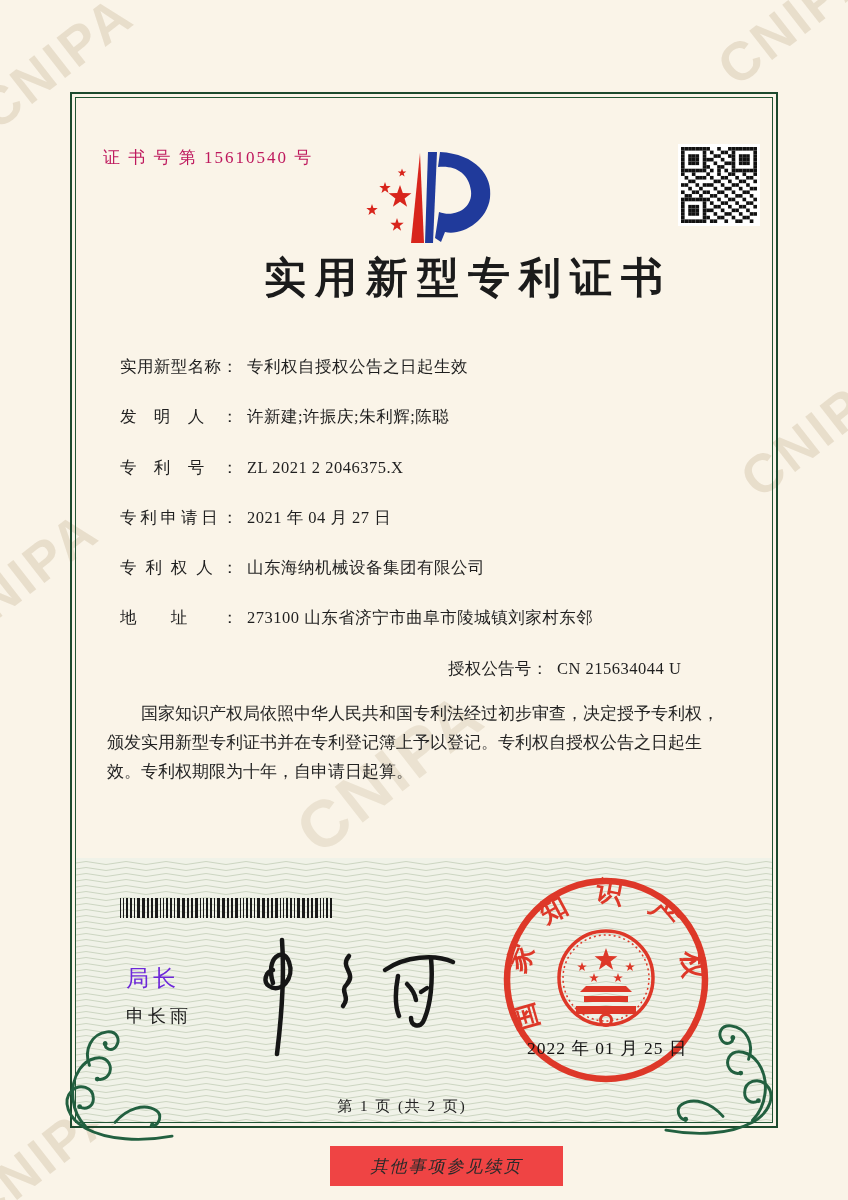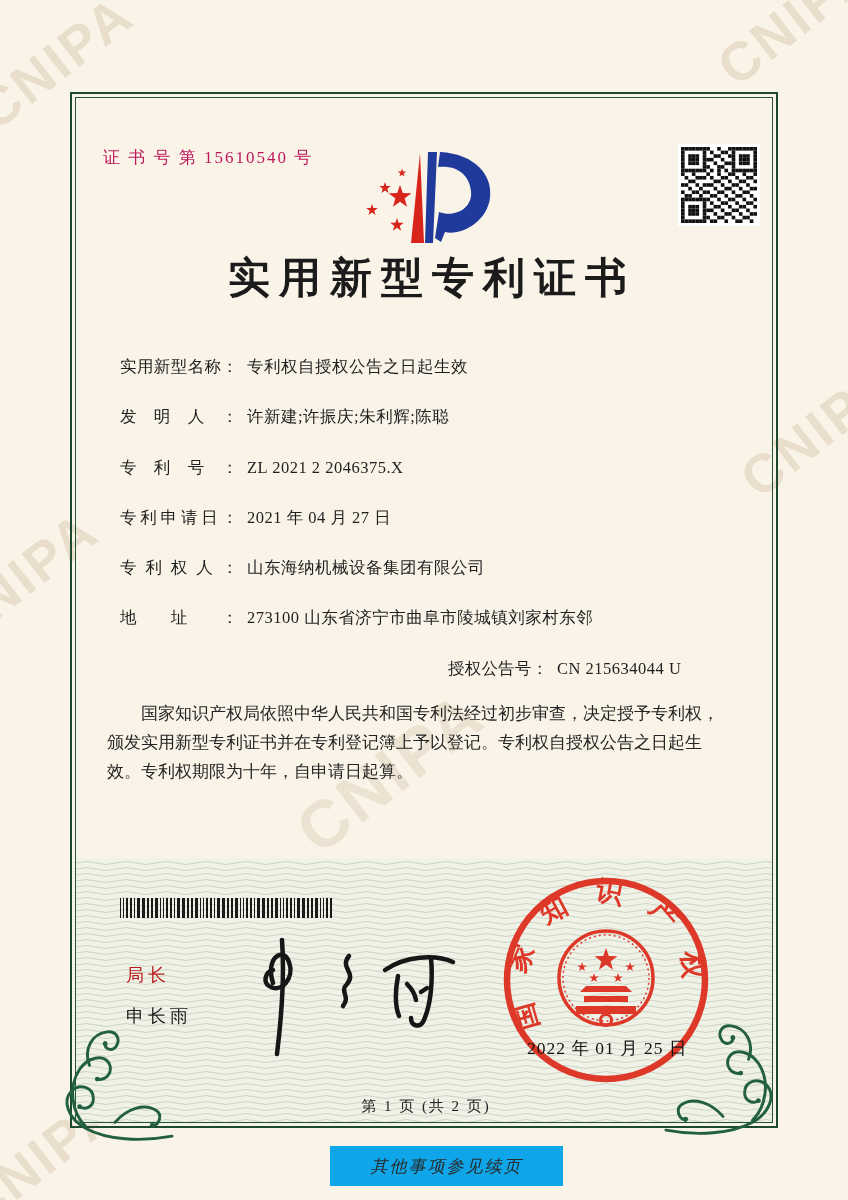--- a/index.html
+++ b/index.html
@@ -18,46 +18,46 @@
       border:1.5px solid #215534;box-sizing:border-box;z-index:5;pointer-events:none;}
 
   .cert-no{position:absolute;left:103px;top:146px;font-size:17px;color:#be185d;
       letter-spacing:2px;z-index:7;}
 
   .logo{position:absolute;left:350px;top:138px;width:155px;height:115px;z-index:7;}
   .qr-pad{position:absolute;left:678px;top:144px;width:82px;height:82px;background:#fff;z-index:7;}
   .qr-pad svg{position:absolute;left:3px;top:3px;}
 
   .title{position:absolute;left:70px;top:250px;width:724px;text-align:center;
-      font-size:42px;font-weight:600;letter-spacing:9px;color:#1b1b1b;z-index:7;}
+      font-size:42px;font-weight:600;letter-spacing:9px;color:#1b1b1b;z-index:7;padding-left:36px;}
 
   .field-row{position:absolute;left:120px;font-size:16.5px;color:#1f1f1f;z-index:7;white-space:nowrap;}
   .field-label{display:inline-block;width:118px;text-align:justify;text-align-last:justify;}
   .field-value{padding-left:9px;letter-spacing:0.5px;}
 
   .paras{position:absolute;left:107px;top:699px;width:616px;z-index:7;
       font-size:17px;line-height:29px;color:#242424;}
   .paras p{margin:0;text-indent:2em;}
 
   .band{position:absolute;left:76px;top:858px;width:696px;height:266px;background:#f0f2e8;z-index:1;}
 
   .barcode{position:absolute;left:120px;top:898px;z-index:7;}
 
-  .signer-title{position:absolute;left:126px;top:963px;font-size:18px;letter-spacing:4px;color:#b91c1c;z-index:7;}
+  .signer-title{position:absolute;left:126px;top:963px;font-size:23px;letter-spacing:4px;color:#6d28d9;z-index:7;}
   .signer-name{position:absolute;left:126px;top:1004px;font-size:18px;letter-spacing:4px;color:#1c1c1c;z-index:7;}
   .autograph{position:absolute;left:235px;top:928px;z-index:7;}
 
   .seal{position:absolute;left:500px;top:874px;width:212px;height:212px;z-index:7;opacity:.93;}
   .seal-date{position:absolute;left:527px;top:1036px;font-size:17.5px;letter-spacing:1px;
       color:#131313;z-index:8;white-space:nowrap;}
 
   .page-num{position:absolute;left:70px;top:1097px;width:664px;text-align:center;
-      font-size:15px;letter-spacing:2px;color:#222;z-index:7;margin-left:24px;}
-
-  .cont-note{position:absolute;left:330px;top:1146px;width:233px;height:40px;background:#0ea5e9;
+      font-size:15px;letter-spacing:2px;color:#222;z-index:7;}
+
+  .cont-note{position:absolute;left:330px;top:1146px;width:233px;height:40px;background:#ef4444;
       display:flex;align-items:center;justify-content:center;font-size:17px;font-style:italic;
       color:#2a2a2a;letter-spacing:2px;z-index:7;}
 
   .flourish{position:absolute;width:118px;height:118px;z-index:6;}
   .flourish.left{left:56px;top:1026px;}
   .flourish.right{left:664px;top:1020px;transform:scaleX(-1);}
   .flourish path{fill:none;stroke:#226040;stroke-width:3;stroke-linecap:round;stroke-linejoin:round;}
 
   #waves path{fill:none;stroke:#c3ceb8;stroke-width:1;opacity:.8;}
   .sig path{fill:none;stroke:#161616;stroke-width:4.5;stroke-linecap:round;stroke-linejoin:round;}

